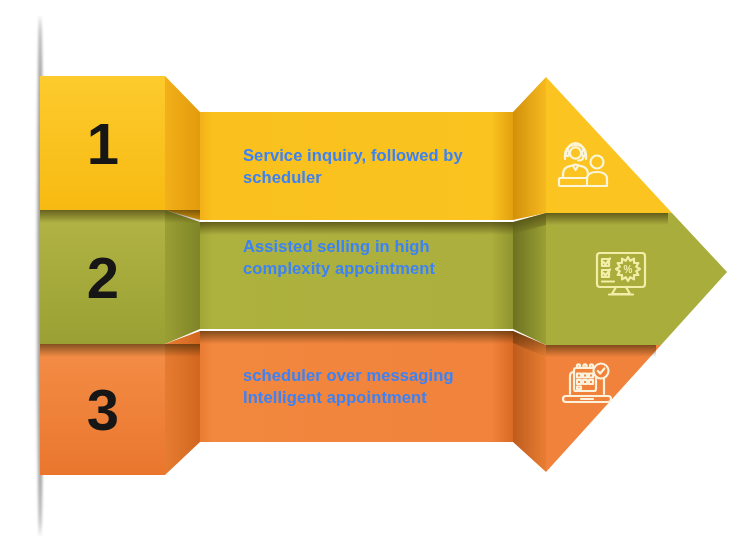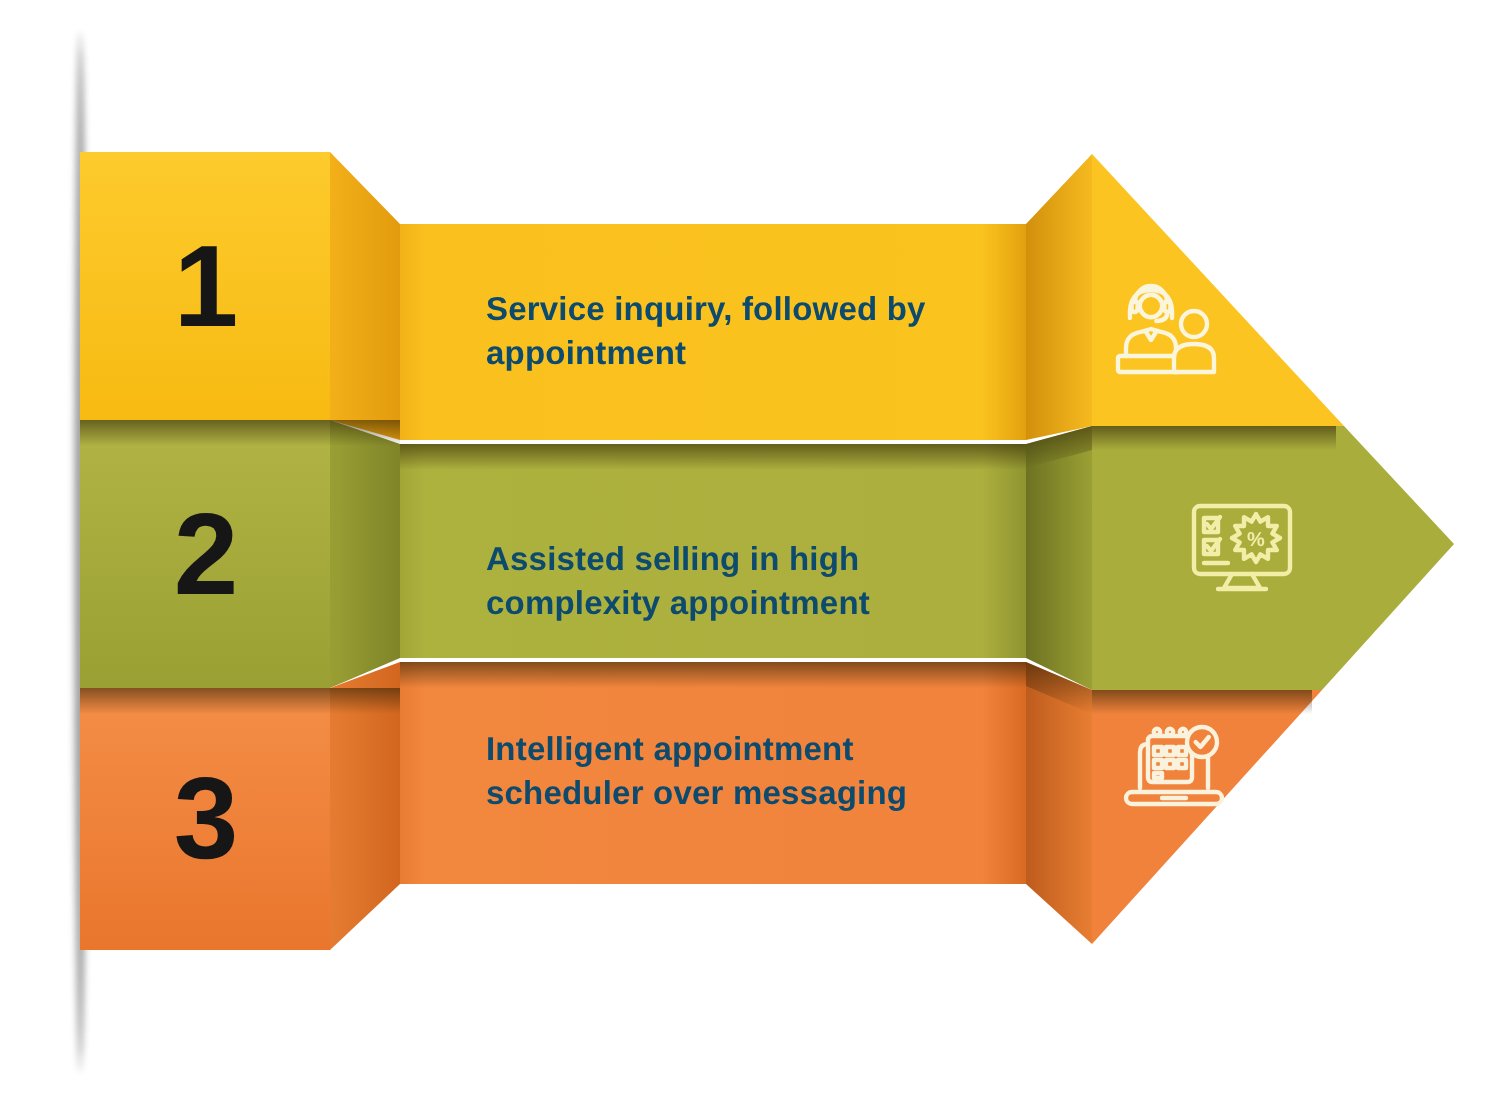--- a/index.html
+++ b/index.html
@@ -16,25 +16,25 @@
     display:flex;align-items:center;justify-content:center;
     font-weight:700;font-size:58px;color:#161616;
     letter-spacing:-1px;
   }
   .n1{top:76px;height:134px;}
   .n2{top:210px;height:134px;}
   .n3{top:344px;height:131px;}
   .label{
     position:absolute;left:243px;width:270px;
     font-weight:700;font-size:16.5px;line-height:22px;
-    color:#0c4a6e;letter-spacing:0.1px;
+    color:#3b82f6;letter-spacing:0.1px;
   }
   .label span{display:block;}
   .l1{top:144px;}
-  .l2{top:269px;}
+  .l2{top:235px;}
   .l3{top:364px;}
   .icon{position:absolute;}
   .i1{left:556px;top:139px;width:54px;height:50px;color:#FBF5DC;}
   .i2{left:595px;top:250px;width:52px;height:50px;color:#F2EEA8;}
   .i3{left:561px;top:360px;width:52px;height:46px;color:#FAF2DC;}
   .icon svg{display:block;width:100%;height:100%;}
   .icon .ln{fill:none;stroke:currentColor;stroke-width:2.2;stroke-linecap:round;stroke-linejoin:round;}
   .icon .fillband{stroke:currentColor;stroke-width:2.2;stroke-linejoin:round;}
   .icon text{font-family:"Liberation Sans",sans-serif;font-weight:700;}
 </style>
@@ -153,29 +153,29 @@
       <rect x="546" y="345" width="110" height="12" fill="url(#shadowV)"></rect>
     </g>
   </svg>
 
   <div class="num n1">1</div>
   <div class="num n2">2</div>
   <div class="num n3">3</div>
 
   <div class="label l1">
     <span>Service inquiry, followed by</span>
-    <span>appointment</span>
+    <span>scheduler</span>
   </div>
   <div class="label l2">
     <span>Assisted selling in high</span>
     <span>complexity appointment</span>
   </div>
   <div class="label l3">
+    <span>scheduler over messaging</span>
     <span>Intelligent appointment</span>
-    <span>scheduler over messaging</span>
   </div>
 
   <div class="icon i1">
     <svg viewBox="0 0 54 50">
       <rect class="ln" x="3" y="39" width="31" height="8" rx="1"></rect>
       <path class="ln" d="M9,20 Q8,6 19.5,6 Q31,6 30,20"></path>
       <circle class="ln" cx="19.5" cy="14" r="5.6"></circle>
       <path class="ln" d="M11.5,12 a8,8 0 0 1 16,0"></path>
       <rect class="ln" x="9.8" y="11.5" width="3" height="5.5" rx="1.5"></rect>
       <rect class="ln" x="26.2" y="11.5" width="3" height="5.5" rx="1.5"></rect>

